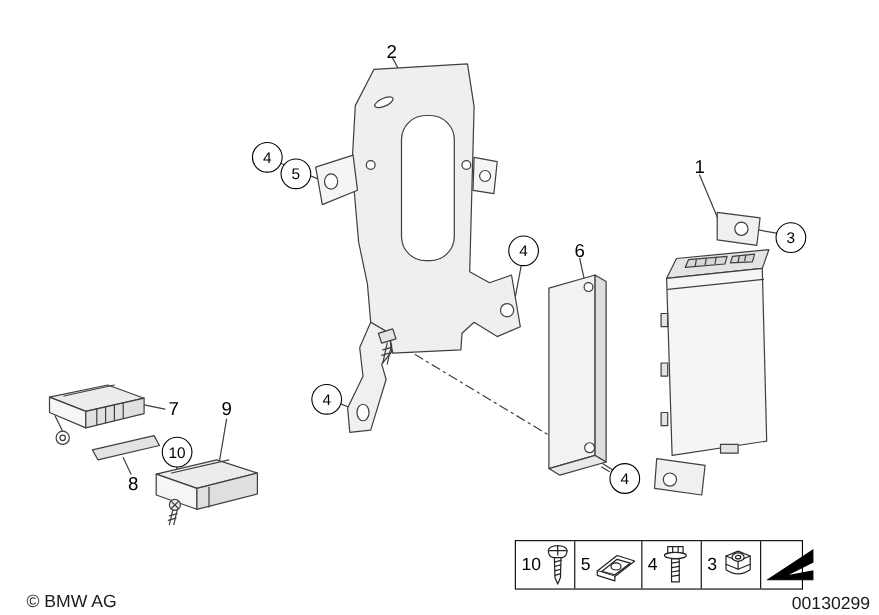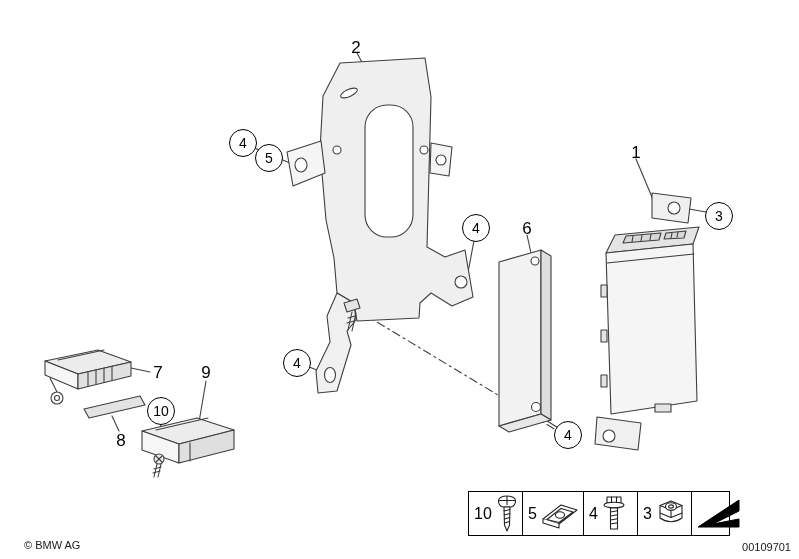--- a/index.html
+++ b/index.html
@@ -22,21 +22,21 @@
     position:absolute;left:468px;top:491px;width:262px;height:45px;
     border:1.3px solid #000;background:#fff;display:flex;box-sizing:border-box;
   }
   .legend-cell{
     flex:0 0 54px;border-right:1.3px solid #000;display:flex;
     align-items:center;justify-content:flex-start;gap:3px;
     padding:2px 3px 2px 5px;box-sizing:border-box;
   }
   .legend-cell.arrow-cell{flex:0 0 46px;border-right:none;justify-content:center;}
   .legend-num{font-size:16px;line-height:1;}
-  .footer-text{position:absolute;font-size:11px;color:#1a1a1a;}
+  .footer-text{position:absolute;font-size:16px;color:#1a1a1a;}
   .copyright{left:24px;top:539px;}
   .docnum{right:8px;top:541px;}
 </style>
 </head>
 <body>
 
 <div id="stage">
 
   <svg id="art" width="799" height="559" viewBox="0 0 799 559">
     <g stroke="#3f3f3f" stroke-width="1.1" fill="none" stroke-linejoin="round" stroke-linecap="round">
@@ -236,15 +236,15 @@
       </svg>
     </div>
     <div class="legend-cell arrow-cell">
       <svg width="44" height="30" viewBox="0 0 44 30">
         <polygon points="1,28 42,1 42,12 16,25 42,20 42,28" fill="#000000" stroke="#000000" stroke-width="1"></polygon>
       </svg>
     </div>
   </div>
 
   <div class="footer-text copyright">© BMW AG</div>
-  <div class="footer-text docnum">00109701</div>
+  <div class="footer-text docnum">00130299</div>
 
 </div>
 
 </body></html>

